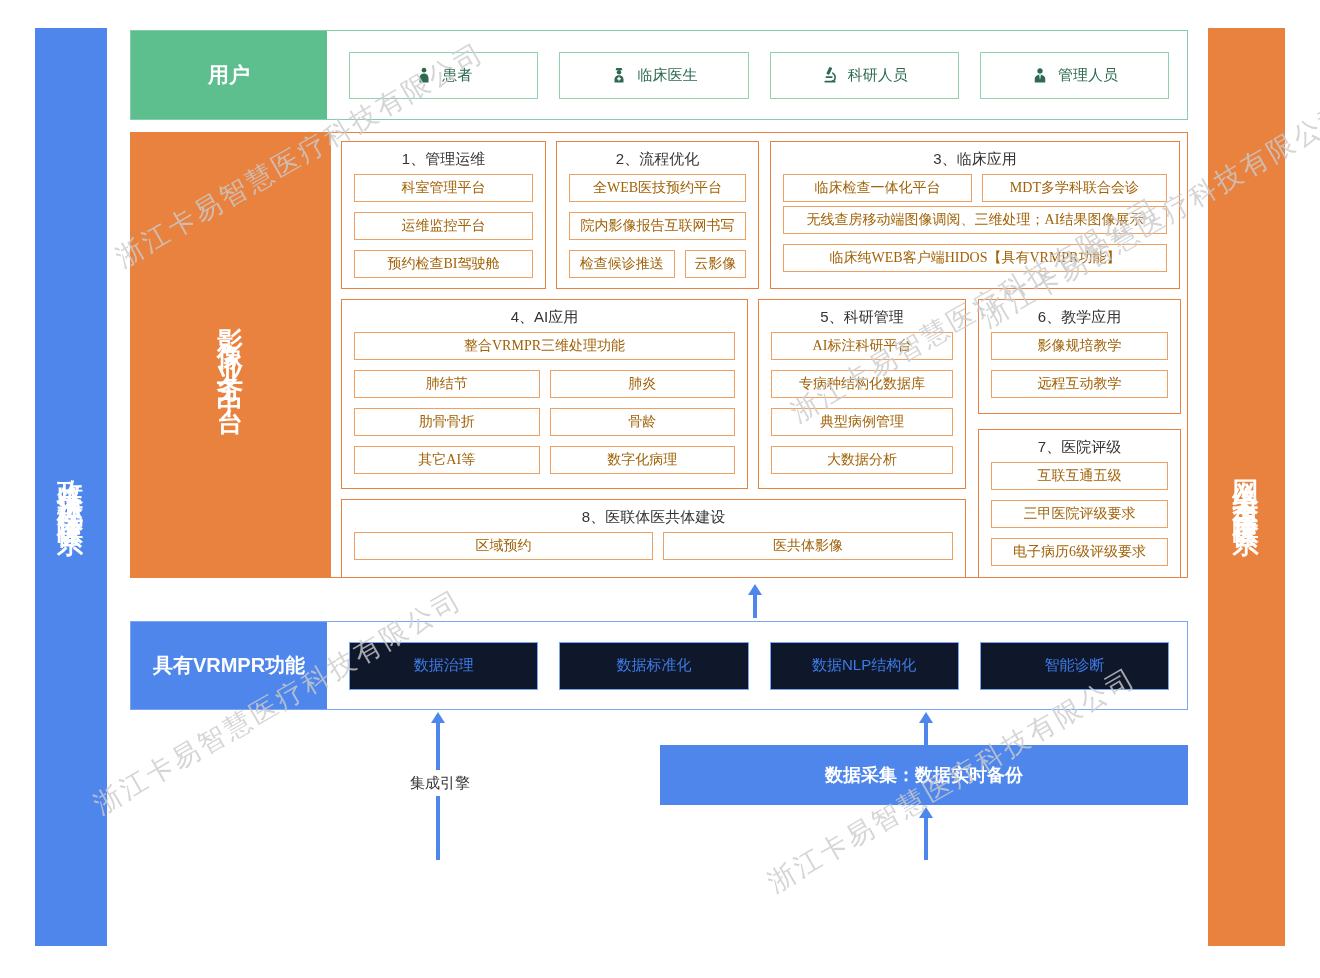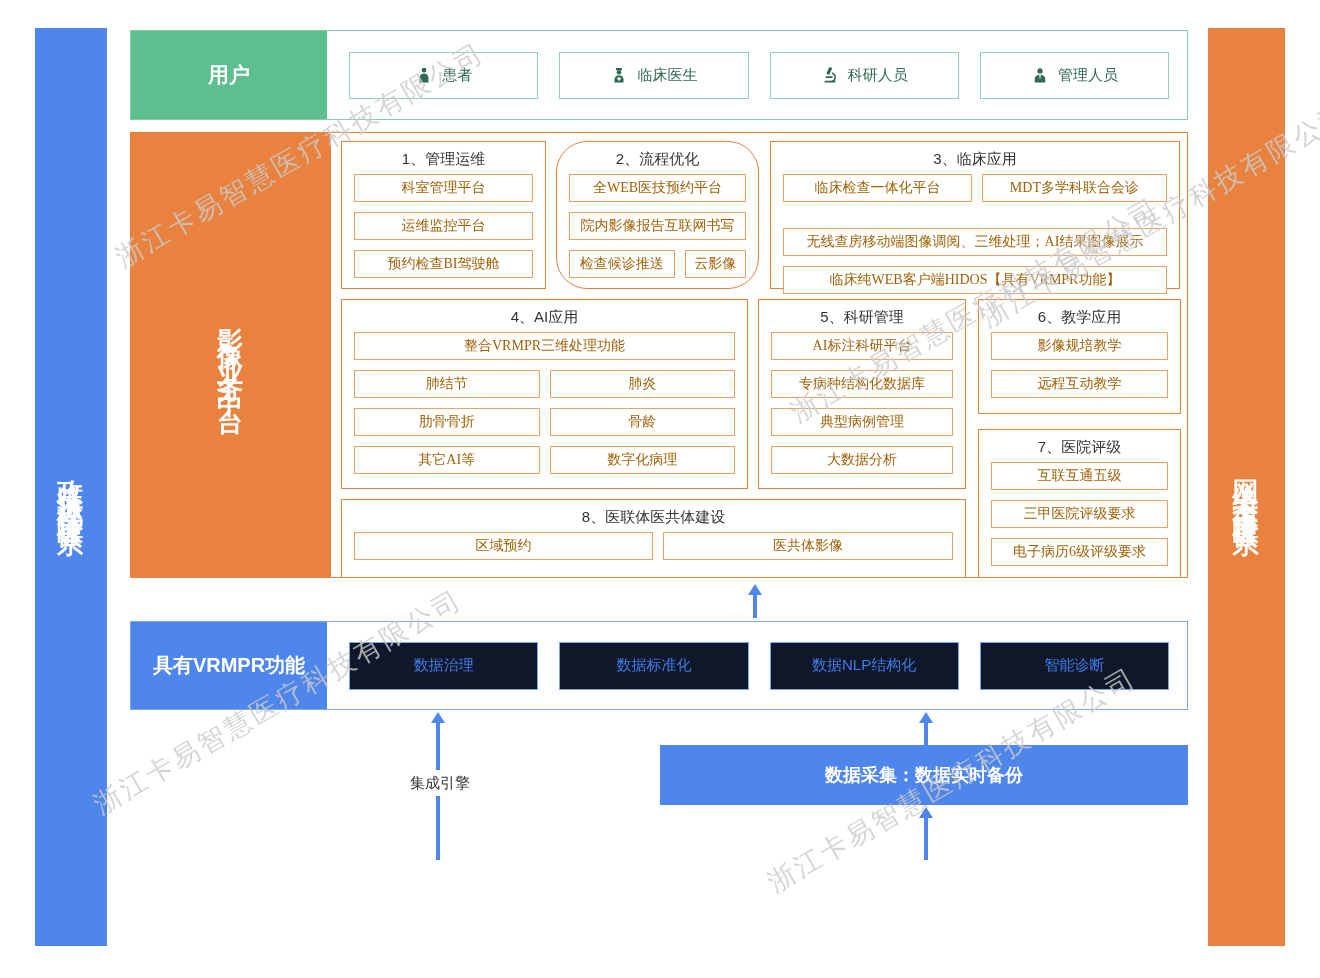--- a/index.html
+++ b/index.html
@@ -30,26 +30,26 @@
   .user-box svg{display:block;}
 
   
   #middle-section{left:130px;top:132px;width:1058px;height:446px;border:1px solid #e8823e;}
   #middle-section .label-col{position:absolute;left:0;top:0;bottom:0;width:200px;background:#e8823e;}
   #middle-section .label-col .vtext{writing-mode:vertical-rl;font-size:26px;letter-spacing:16px;font-weight:bold;}
   .grp{position:absolute;border:1px solid #e8823e;background:#fff;padding-top:2px;}
   .grp-title{text-align:center;color:#333;font-size:15px;height:30px;line-height:30px;}
   .itm{border:1px solid #f0a161;color:#a16207;font-size:14px;height:28px;display:flex;
        align-items:center;justify-content:center;margin:0 12px 10px;background:#fff;white-space:nowrap;font-family:Liberation Serif, serif;}
-  .row{display:flex;gap:10px;margin:0 12px 26px;}
+  .row{display:flex;gap:10px;margin:0 12px 4px;}
   .row .itm{margin:0;}
   .grid2{display:grid;grid-template-columns:1fr 1fr;gap:10px;margin:0 12px;}
   .grid2 .itm{margin:0;}
   #grp-1{left:210px;top:8px;width:205px;height:148px;}
-  #grp-2{left:425px;top:8px;width:203px;height:148px;border-radius:31px;}
+  #grp-2{left:425px;top:8px;width:203px;height:148px;}
   #grp-3{left:639px;top:8px;width:410px;height:148px;}
   #grp-4{left:210px;top:166px;width:407px;height:190px;}
   #grp-5{left:627px;top:166px;width:208px;height:190px;}
   #grp-6{left:847px;top:166px;width:203px;height:115px;}
   #grp-7{left:847px;top:296px;width:203px;height:149px;}
   #grp-8{left:210px;top:366px;width:625px;height:79px;}
 
   
   #datamgmt-section{left:130px;top:621px;width:1058px;height:89px;border:1px solid #79a6f2;}
   #datamgmt-section .label-col{width:196px;background:#4e86ec;font-size:20px;}

